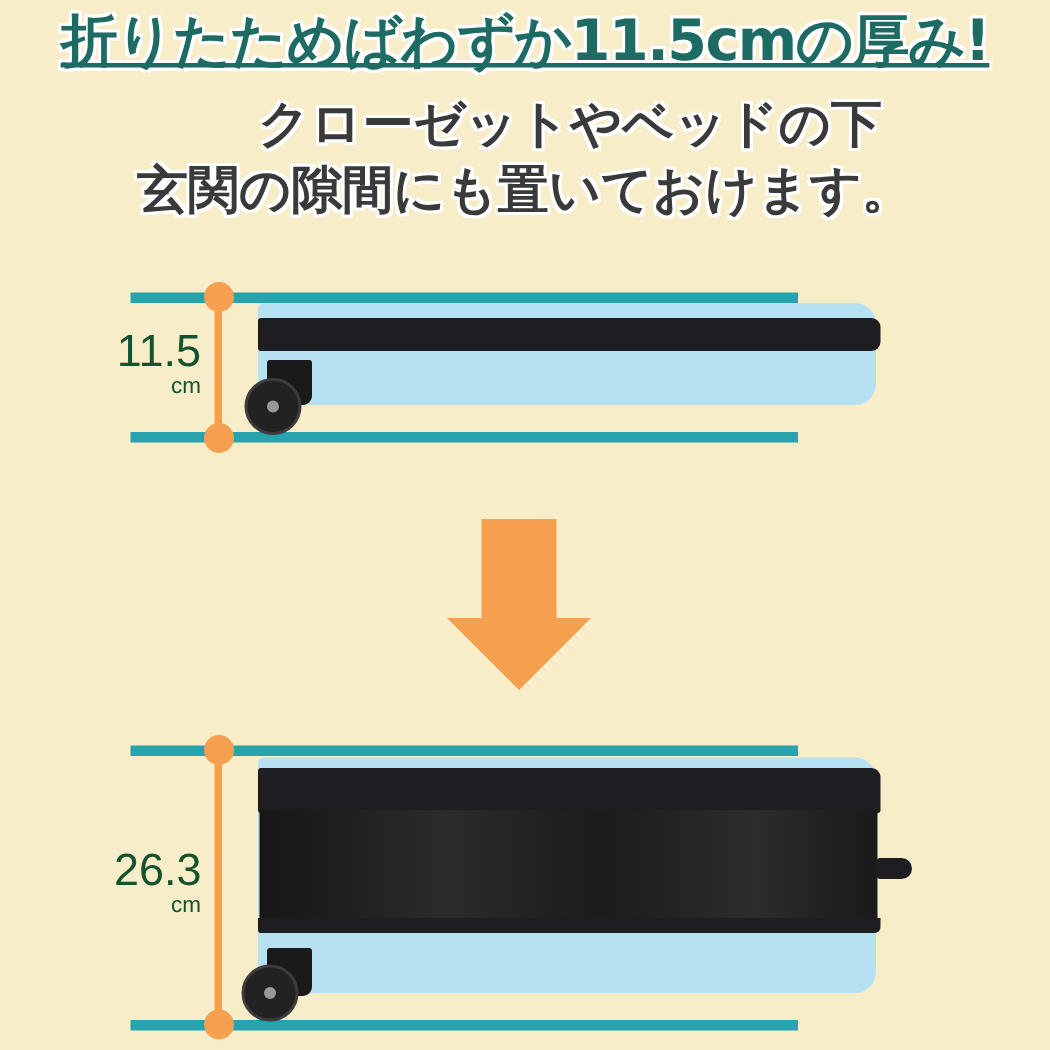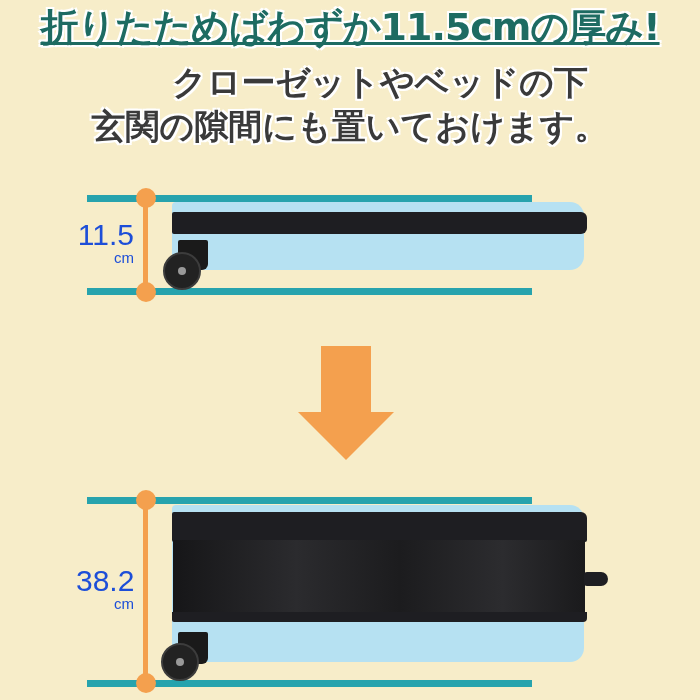--- a/index.html
+++ b/index.html
@@ -6,21 +6,21 @@
   body{width:700px;height:700px;background:#f7edc9;position:relative;overflow:hidden;font-family:"DejaVu Sans",sans-serif;}
   .headline{position:absolute;left:0;top:2px;width:700px;text-align:center;font-size:38px;font-weight:bold;color:#1d6b62;letter-spacing:-1px;
     text-shadow:0 0 3px #fff,0 0 3px #fff,2px 2px 0 #fff,-2px -2px 0 #fff,2px -2px 0 #fff,-2px 2px 0 #fff;text-decoration:underline;}
   .sub{position:absolute;left:0;width:700px;text-align:center;font-size:34px;font-weight:bold;color:#3a3a3a;
     text-shadow:2px 2px 0 #fff,-2px -2px 0 #fff,2px -2px 0 #fff,-2px 2px 0 #fff,0 2px 0 #fff,2px 0 0 #fff;}
   .sub1{top:60px;left:30px;}
   .sub2{top:104px;}
   .hline{position:absolute;height:7px;background:#27a3ad;}
   .vline{position:absolute;width:5px;background:#f4a04e;}
   .dot{position:absolute;width:20px;height:20px;border-radius:50%;background:#f4a04e;}
-  .measure{position:absolute;color:#1d4ed8;font-family:"Liberation Sans",sans-serif;text-align:right;}
+  .measure{position:absolute;color:#14532d;font-family:"Liberation Sans",sans-serif;text-align:right;}
   .measure .num{font-size:30px;display:block;line-height:30px;}
   .measure .unit{font-size:15px;display:block;line-height:16px;}
   .case{position:absolute;background:#b6e1f2;border-radius:4px 14px 14px 4px;}
   .zip{position:absolute;background:#1e1e22;}
   .mesh{position:absolute;background:linear-gradient(90deg,#161618,#2b2b2e 30%,#1c1c1e 55%,#2c2c2f 80%,#1a1a1c);}
   .wheel{position:absolute;width:38px;height:38px;border-radius:50%;background:#222;border:2px solid #3c3c3c;box-sizing:border-box;}
   .wheel::after{content:"";position:absolute;left:13px;top:13px;width:8px;height:8px;border-radius:50%;background:#999;}
   .housing{position:absolute;background:#1a1a1a;border-radius:2px 2px 6px 2px;}
   .arrow-shaft{position:absolute;left:321px;top:346px;width:50px;height:68px;background:#f4a04e;}
   .arrow-head{position:absolute;left:298px;top:412px;width:0;height:0;border-left:48px solid transparent;border-right:48px solid transparent;border-top:48px solid #f4a04e;}
@@ -51,21 +51,21 @@
 <div class="arrow-shaft"></div>
 <div class="arrow-head"></div>
 
 <div>
   <div class="hline" style="left:87px;top:497px;width:445px;"></div>
   <div class="hline" style="left:87px;top:680px;width:445px;"></div>
   <div class="vline" style="left:143px;top:500px;height:182px;"></div>
   <div class="dot" style="left:136px;top:490px;"></div>
   <div class="dot" style="left:136px;top:673px;"></div>
   <div class="measure" style="left:76px;top:566px;width:58px;">
-    <span class="num">38.2</span>
+    <span class="num">26.3</span>
     <span class="unit">cm</span>
   </div>
   <div class="case" style="left:172px;top:505px;width:412px;height:157px;"></div>
   <div class="zip" style="left:172px;top:512px;width:415px;height:30px;border-radius:2px 6px 2px 2px;"></div>
   <div class="mesh" style="left:173px;top:540px;width:412px;height:76px;"></div>
   <div class="zip" style="left:172px;top:612px;width:415px;height:10px;border-radius:0 0 4px 2px;"></div>
   <div class="zip" style="left:584px;top:572px;width:24px;height:14px;border-radius:3px 7px 7px 3px;"></div>
   <div class="housing" style="left:178px;top:632px;width:30px;height:32px;"></div>
   <div class="wheel" style="left:161px;top:643px;"></div>
 </div>

